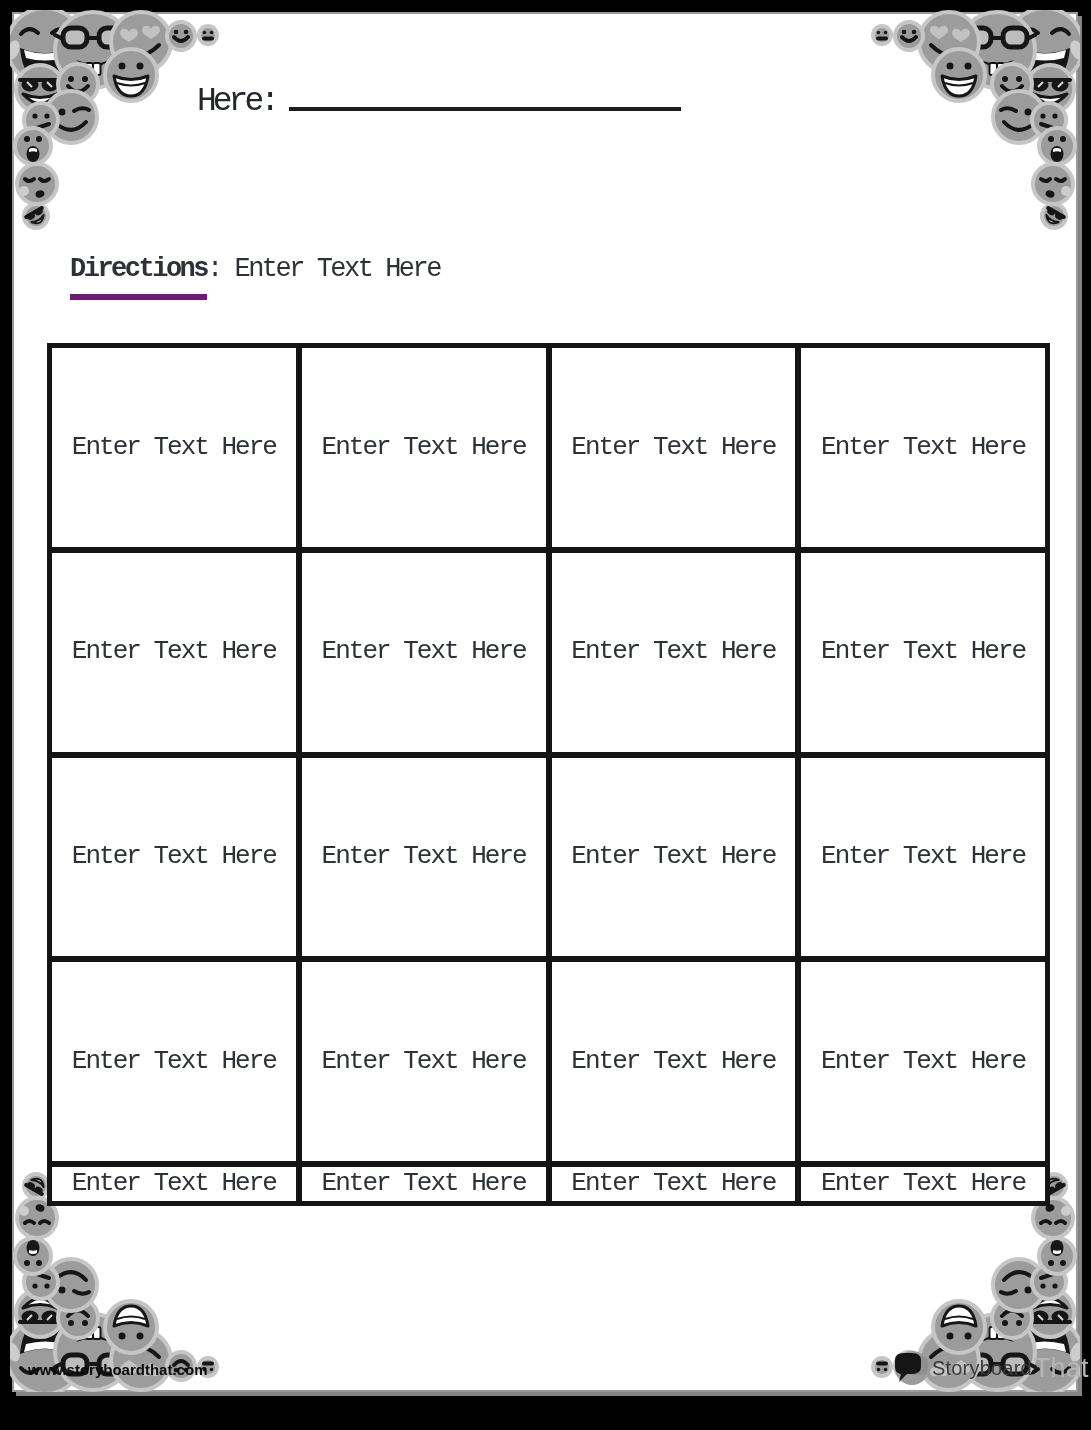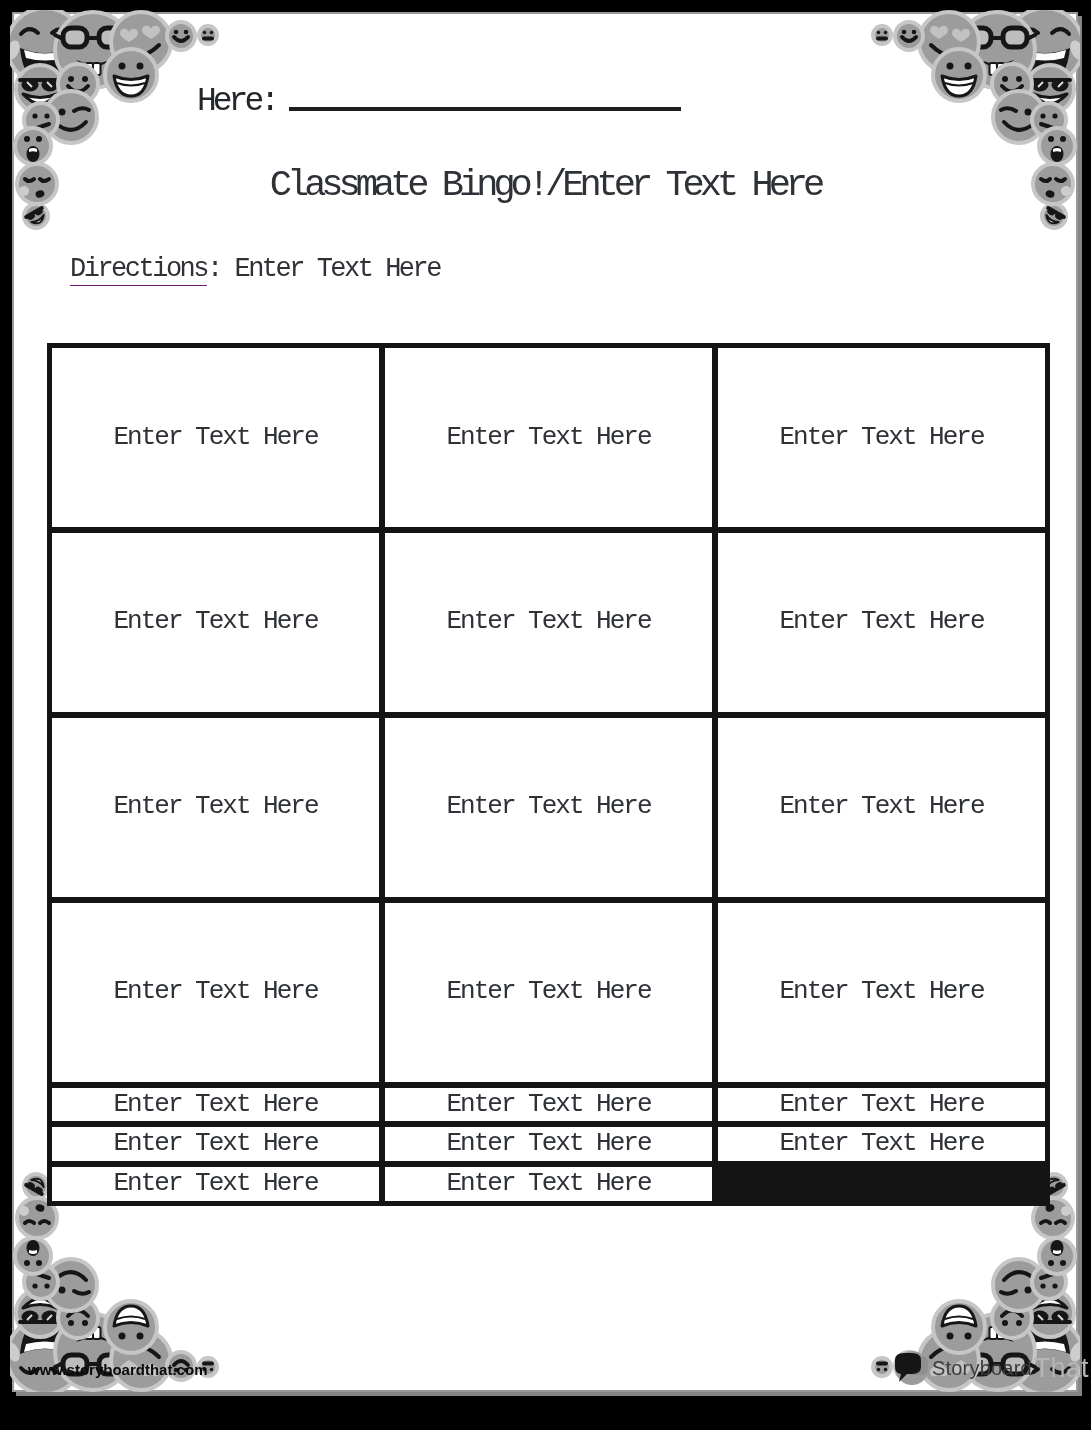--- a/index.html
+++ b/index.html
@@ -36,27 +36,27 @@
   }
   .title {
     position:absolute; left:0; top:150px; width:100%;
     text-align:center; z-index:2;
     font-size:37px; letter-spacing:-5px; color:#2e3237;
   }
   .directions {
     position:absolute; left:56px; top:240px; z-index:2;
     font-size:27px; letter-spacing:-2.5px; color:#2e3237;
   }
-  .dir-label { border-bottom:1px solid #701a75; padding-bottom:1px; }
+  .dir-label { border-bottom:6px solid #701a75; padding-bottom:10px;font-weight:bold; }
   
   .grid {
     position:absolute; left:33px; top:329px;
     width:1003px; height:863px;
     display:grid;
-    grid-template-columns:repeat(3,1fr);
+    grid-template-columns:repeat(4,1fr);
     grid-template-rows:repeat(4,1fr);
     gap:6px; padding:5px;
     background:#141414;
     box-sizing:border-box;
     z-index:2;
   }
   .cell {
     background:#fff;
     display:flex; align-items:center; justify-content:center;
     text-align:center;
@@ -190,21 +190,20 @@
   <svg class="corner bl">
       <use href="#emoji-cluster"></use>
     </svg>
   <svg class="corner br">
       <use href="#emoji-cluster"></use>
     </svg>
 
   <div class="name-row">Here:</div>
   <div class="name-underline"></div>
 
-  <div class="title">Classmate Bingo!/Enter Text Here</div>
 
   <div class="directions"><span class="dir-label">Directions</span><span>: Enter Text Here</span></div>
 
   <div class="grid">
       <div class="cell">Enter Text Here</div>
       <div class="cell">Enter Text Here</div>
       <div class="cell">Enter Text Here</div>
       <div class="cell">Enter Text Here</div>
       <div class="cell">Enter Text Here</div>
       <div class="cell">Enter Text Here</div>

